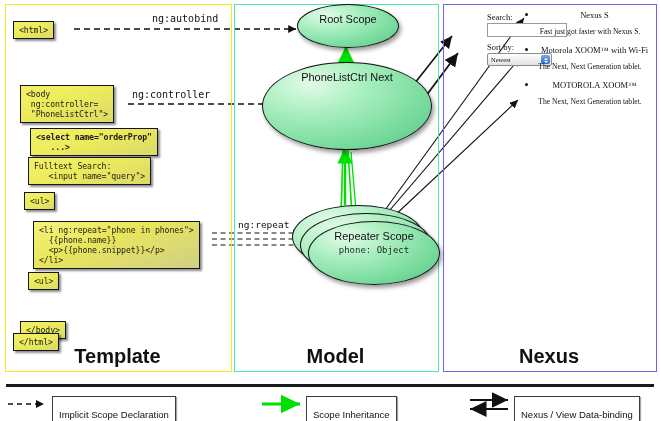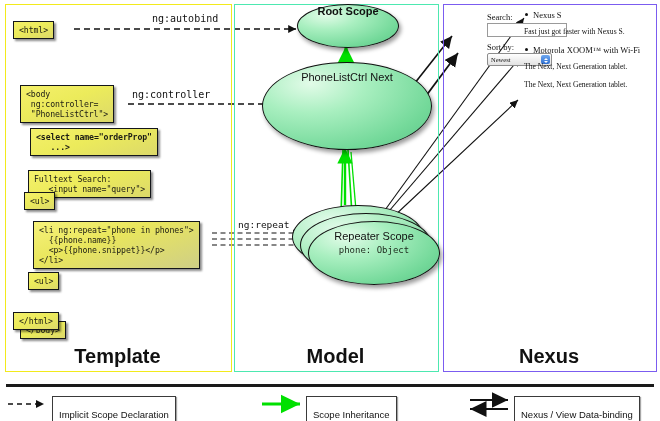--- a/index.html
+++ b/index.html
@@ -84,21 +84,21 @@
     border-left:2px solid transparent;border-right:2px solid transparent;
     border-bottom:2px solid #fff;
   }
   .vselect .btn:before{
     content:"";position:absolute;left:3px;top:5.5px;
     border-left:2px solid transparent;border-right:2px solid transparent;
     border-top:2px solid #fff;
   }
 
   .phones{position:absolute;left:524px;top:10px;width:132px;}
-  .phone-item{margin-bottom:3px;}
+  .phone-item{margin-bottom:3px;text-align:center;}
   .phone-name{
     font-family:"Liberation Serif",serif;font-size:8.5px;color:#111;
     position:relative;padding-left:9px;margin-bottom:7px;
   }
   .phone-name:before{
     content:"";position:absolute;left:1px;top:3px;width:3px;height:3px;
     border-radius:50%;background:#111;
   }
   .phone-snip{font-family:"Liberation Serif",serif;font-size:7.6px;color:#111;margin-bottom:9px;}
 
@@ -172,33 +172,33 @@
   <div class="col-label lab-template">Template</div>
   <div class="col-label lab-model">Model</div>
   <div class="col-label lab-view">Nexus</div>
 
   <div class="code" style="left:13px;top:21px;">&lt;html&gt;</div>
   <div class="code" style="left:20px;top:85px;">&lt;body
  ng:controller=
  "PhoneListCtrl"&gt;</div>
   <div class="code b" style="left:30px;top:128px;">&lt;select name="orderProp"
    ...&gt;</div>
-  <div class="code" style="left:28px;top:170px;">Fulltext Search:
+  <div class="code" style="left:28px;top:157px;">Fulltext Search:
    &lt;input name="query"&gt;</div>
   <div class="code" style="left:24px;top:192px;">&lt;ul&gt;</div>
   <div class="code tall" style="left:33px;top:221px;">&lt;li ng:repeat="phone in phones"&gt;
   {{phone.name}}
   &lt;p&gt;{{phone.snippet}}&lt;/p&gt;
 &lt;/li&gt;</div>
   <div class="code" style="left:28px;top:272px;">&lt;ul&gt;</div>
   <div class="code" style="left:20px;top:297px;margin-top:24px;">&lt;/body&gt;</div>
-  <div class="code" style="left:13px;top:312px;">&lt;/html&gt;</div>
+  <div class="code" style="left:13px;top:333px;">&lt;/html&gt;</div>
 
   <div class="ell" style="left:297px;top:4px;width:100px;height:42px;">
-    <div class="t1" style="font-weight:bold;">Root
+    <div class="t1" style="padding-top:8px;">Root
 Scope</div>
   </div>
 
   <div class="ell" style="left:262px;top:62px;width:168px;height:86px;">
     <div class="t1" style="padding-top:8px;">PhoneListCtrl
 Next</div>
   </div>
 
   <div class="ghost" style="left:292px;top:205px;width:130px;height:62px;"></div>
   <div class="ghost" style="left:300px;top:213px;width:130px;height:62px;"></div>
@@ -227,20 +227,21 @@
   <div class="phones">
     <div class="phone-item">
       <div class="phone-name">Nexus S</div>
       <div class="phone-snip">Fast just got faster with Nexus S.</div>
     </div>
     <div class="phone-item">
       <div class="phone-name">Motorola XOOM™ with Wi-Fi</div>
       <div class="phone-snip">The Next, Next Generation tablet.</div>
     </div>
     <div class="phone-item">
+      <div class="phone-name">MOTOROLA XOOM™</div>
       <div class="phone-snip">The Next, Next Generation tablet.</div>
     </div>
   </div>
 
   <div class="legend-rule"></div>
 
   <svg id="wires-top" viewBox="0 0 660 421">
     <defs>
       <marker id="lah" markerWidth="7" markerHeight="7" refX="6" refY="3" orient="auto">
         <path d="M0,0 L6,3 L0,6 z" fill="#111"></path>

